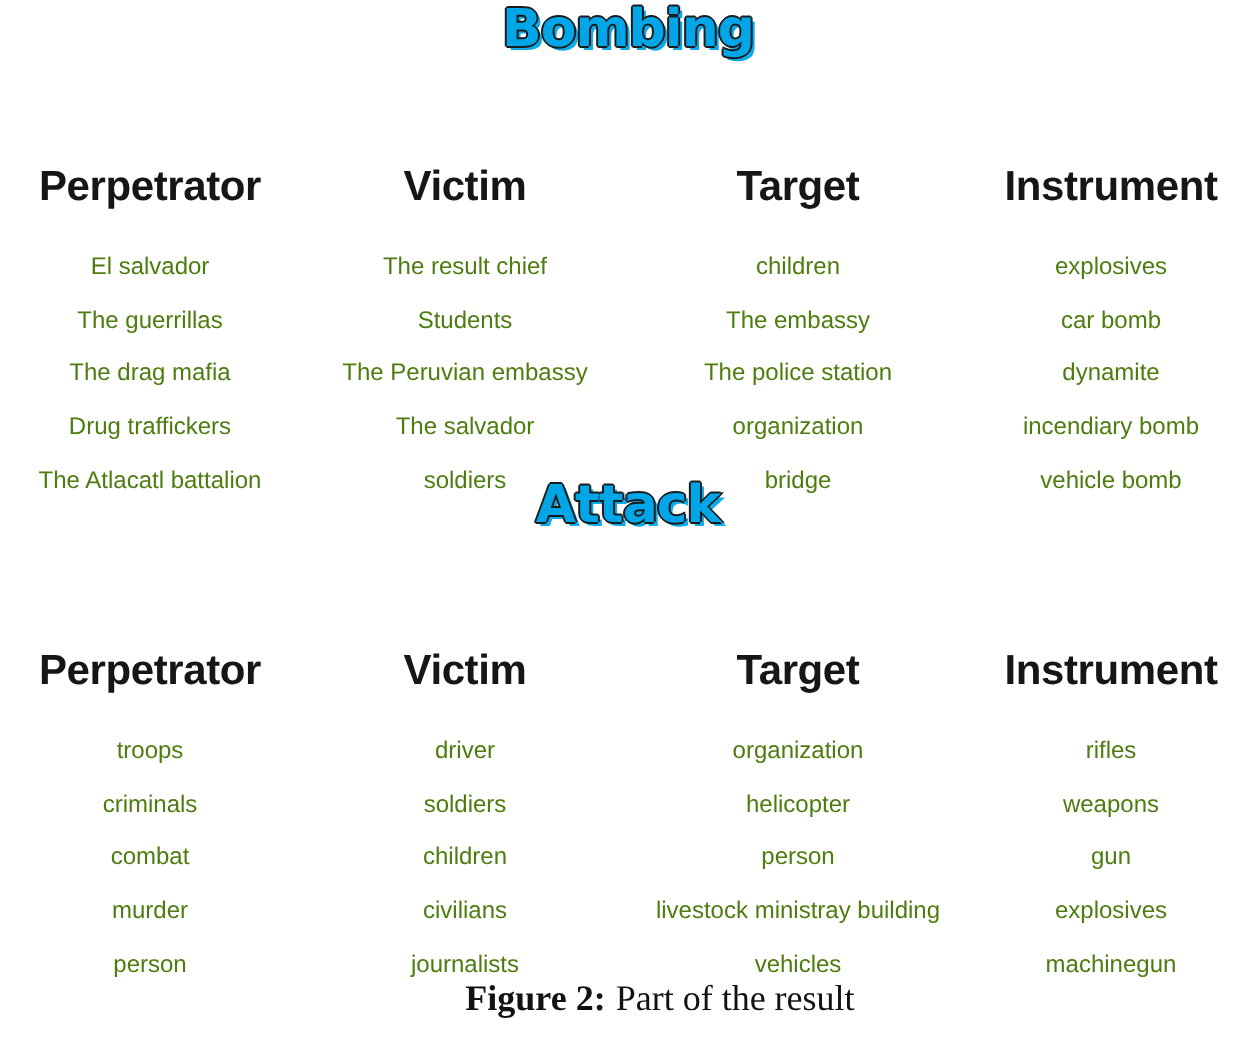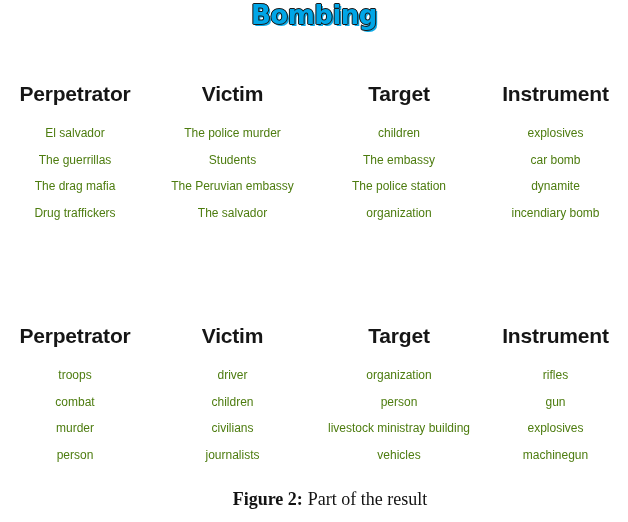--- a/index.html
+++ b/index.html
@@ -128,21 +128,21 @@
       <tr>
         <th>Perpetrator</th>
         <th>Victim</th>
         <th>Target</th>
         <th>Instrument</th>
       </tr>
     </thead>
     <tbody>
       <tr>
         <td>El salvador</td>
-        <td>The police murder</td>
+        <td>The result chief</td>
         <td>children</td>
         <td>explosives</td>
       </tr>
       <tr>
         <td>The guerrillas</td>
         <td>Students</td>
         <td>The embassy</td>
         <td>car bomb</td>
       </tr>
       <tr>
@@ -150,23 +150,30 @@
         <td>The Peruvian embassy</td>
         <td>The police station</td>
         <td>dynamite</td>
       </tr>
       <tr>
         <td>Drug traffickers</td>
         <td>The salvador</td>
         <td>organization</td>
         <td>incendiary bomb</td>
       </tr>
+      <tr>
+        <td>The Atlacatl battalion</td>
+        <td>soldiers</td>
+        <td>bridge</td>
+        <td>vehicle bomb</td>
+      </tr>
     </tbody>
   </table>
 
+  <div class="section-title" id="title-attack">Attack</div>
 
   <table class="result-table" id="table-attack">
     <colgroup>
       <col class="c1">
         <col class="c2">
         <col class="c3">
         <col class="c4">
     </colgroup>
     <thead>
       <tr>
@@ -177,20 +184,26 @@
       </tr>
     </thead>
     <tbody>
       <tr>
         <td>troops</td>
         <td>driver</td>
         <td>organization</td>
         <td>rifles</td>
       </tr>
       <tr>
+        <td>criminals</td>
+        <td>soldiers</td>
+        <td>helicopter</td>
+        <td>weapons</td>
+      </tr>
+      <tr>
         <td>combat</td>
         <td>children</td>
         <td>person</td>
         <td>gun</td>
       </tr>
       <tr>
         <td>murder</td>
         <td>civilians</td>
         <td>livestock ministray building</td>
         <td>explosives</td>

